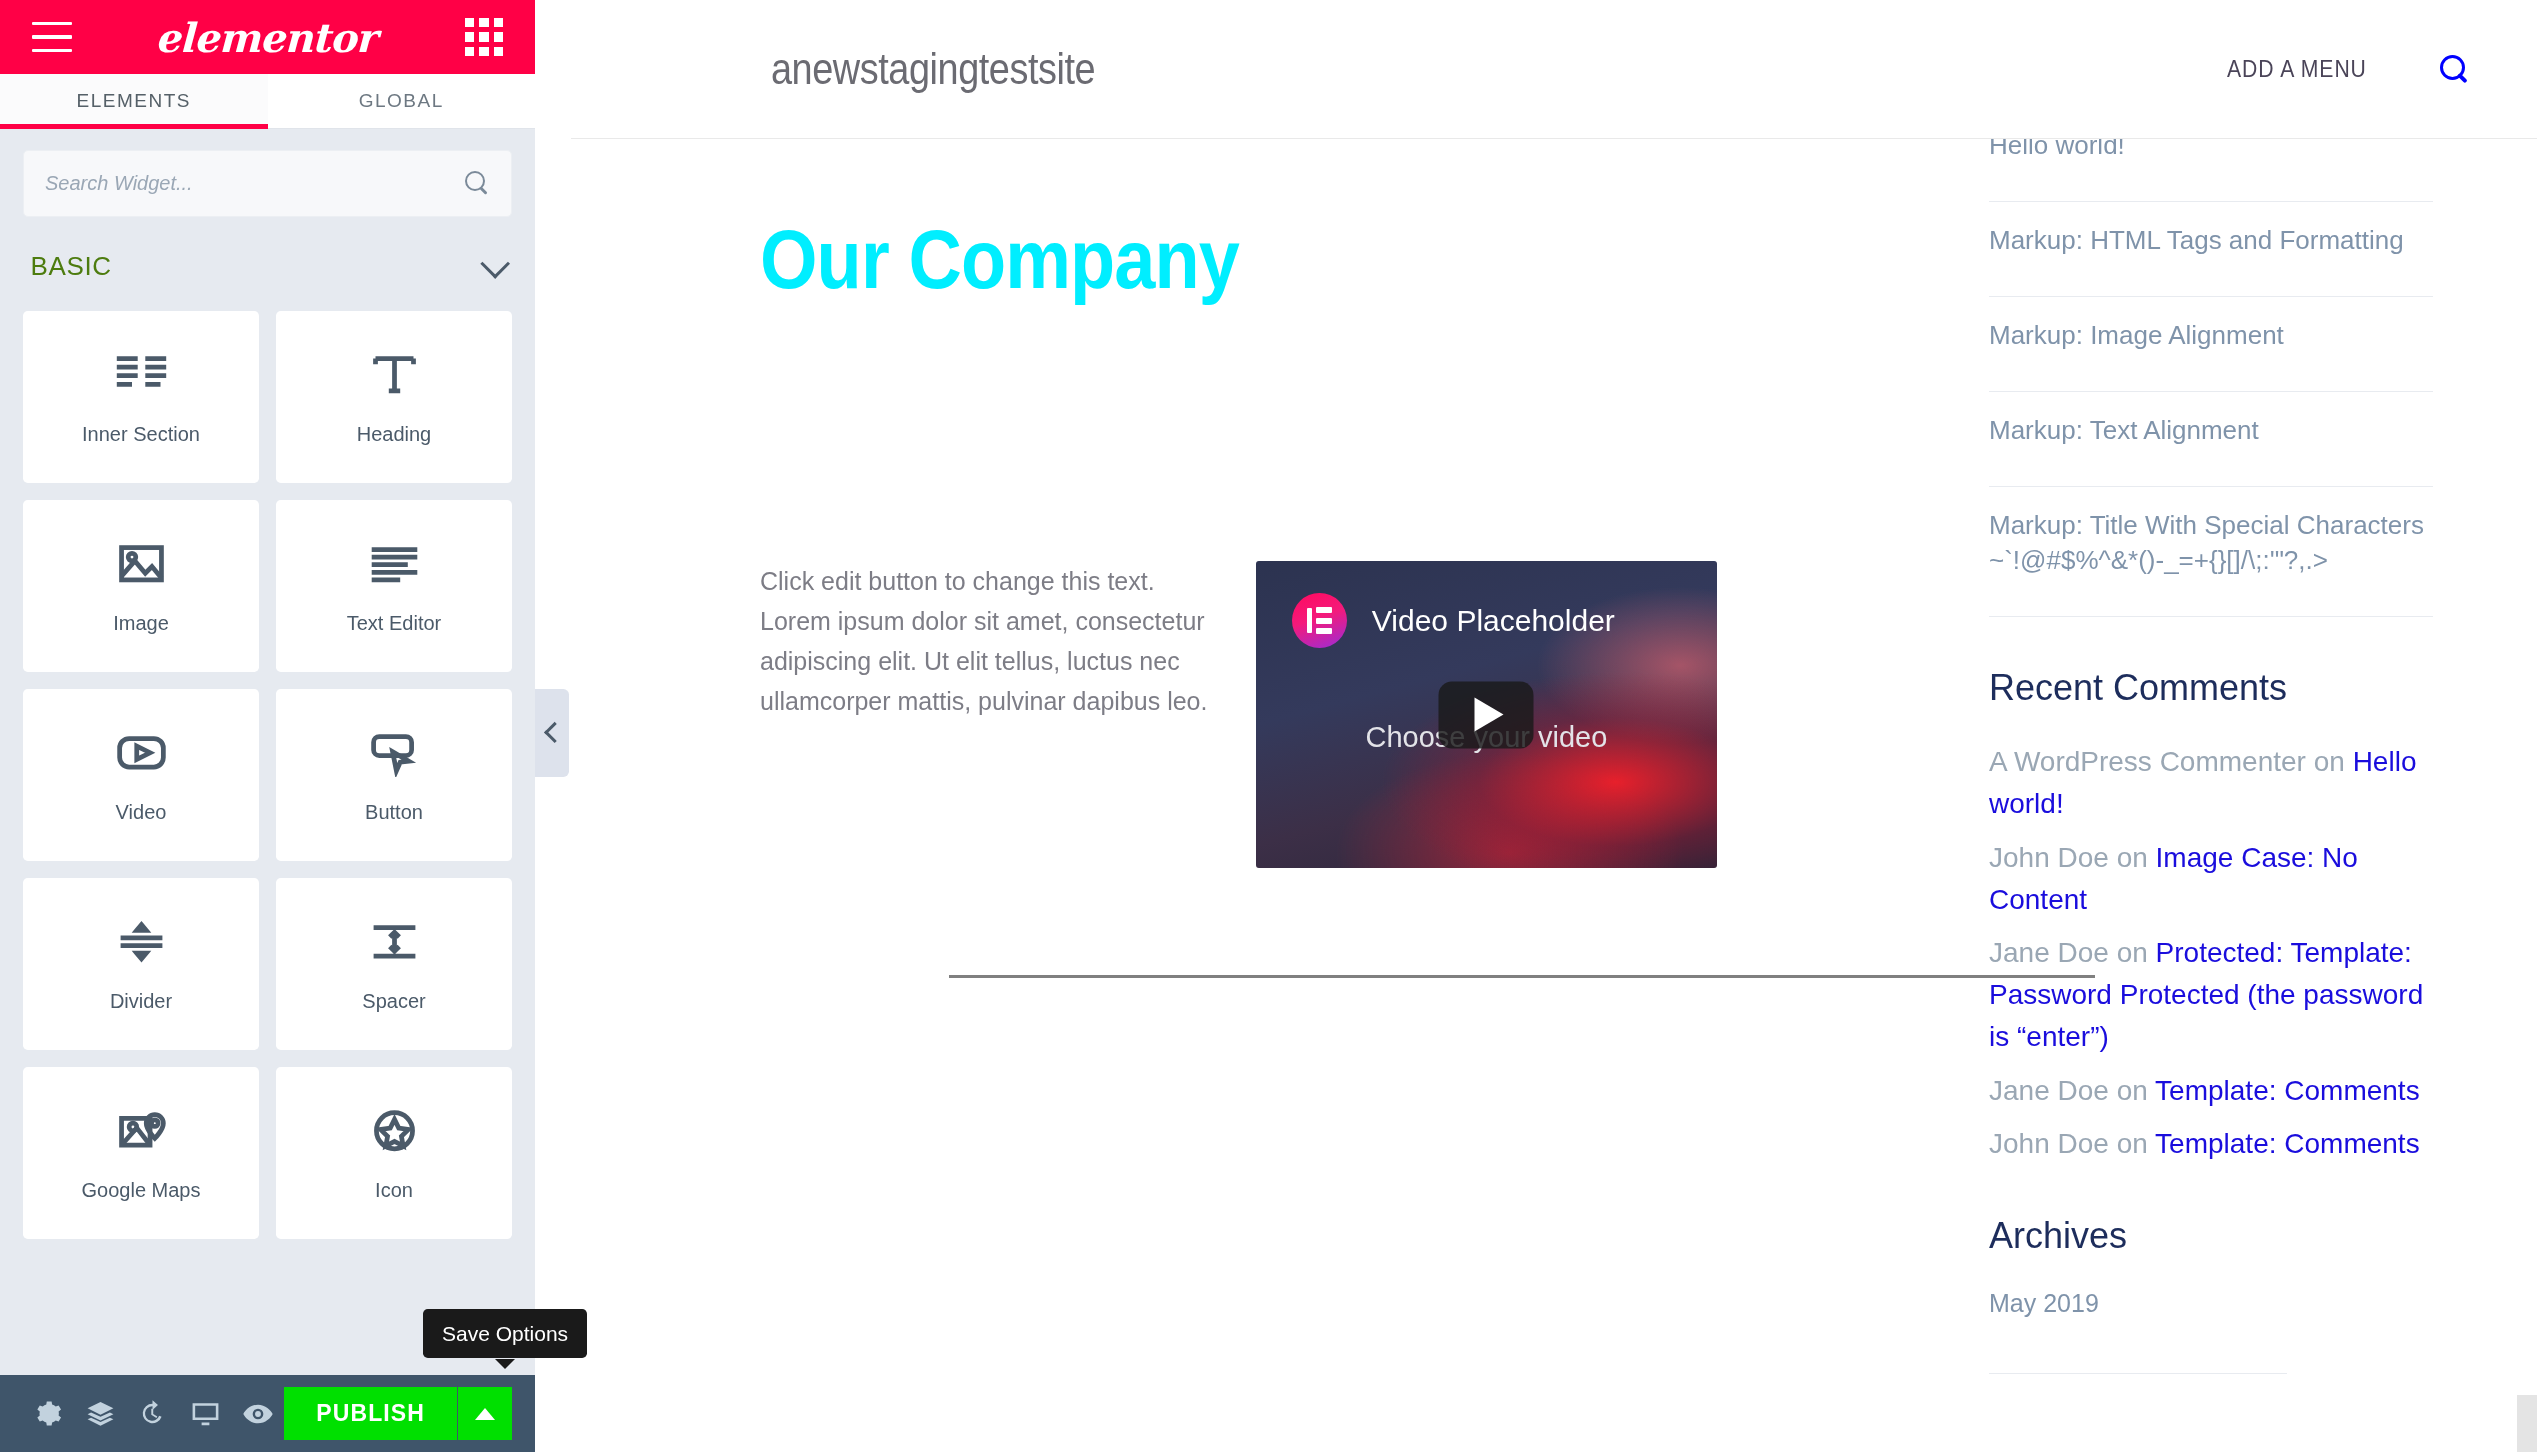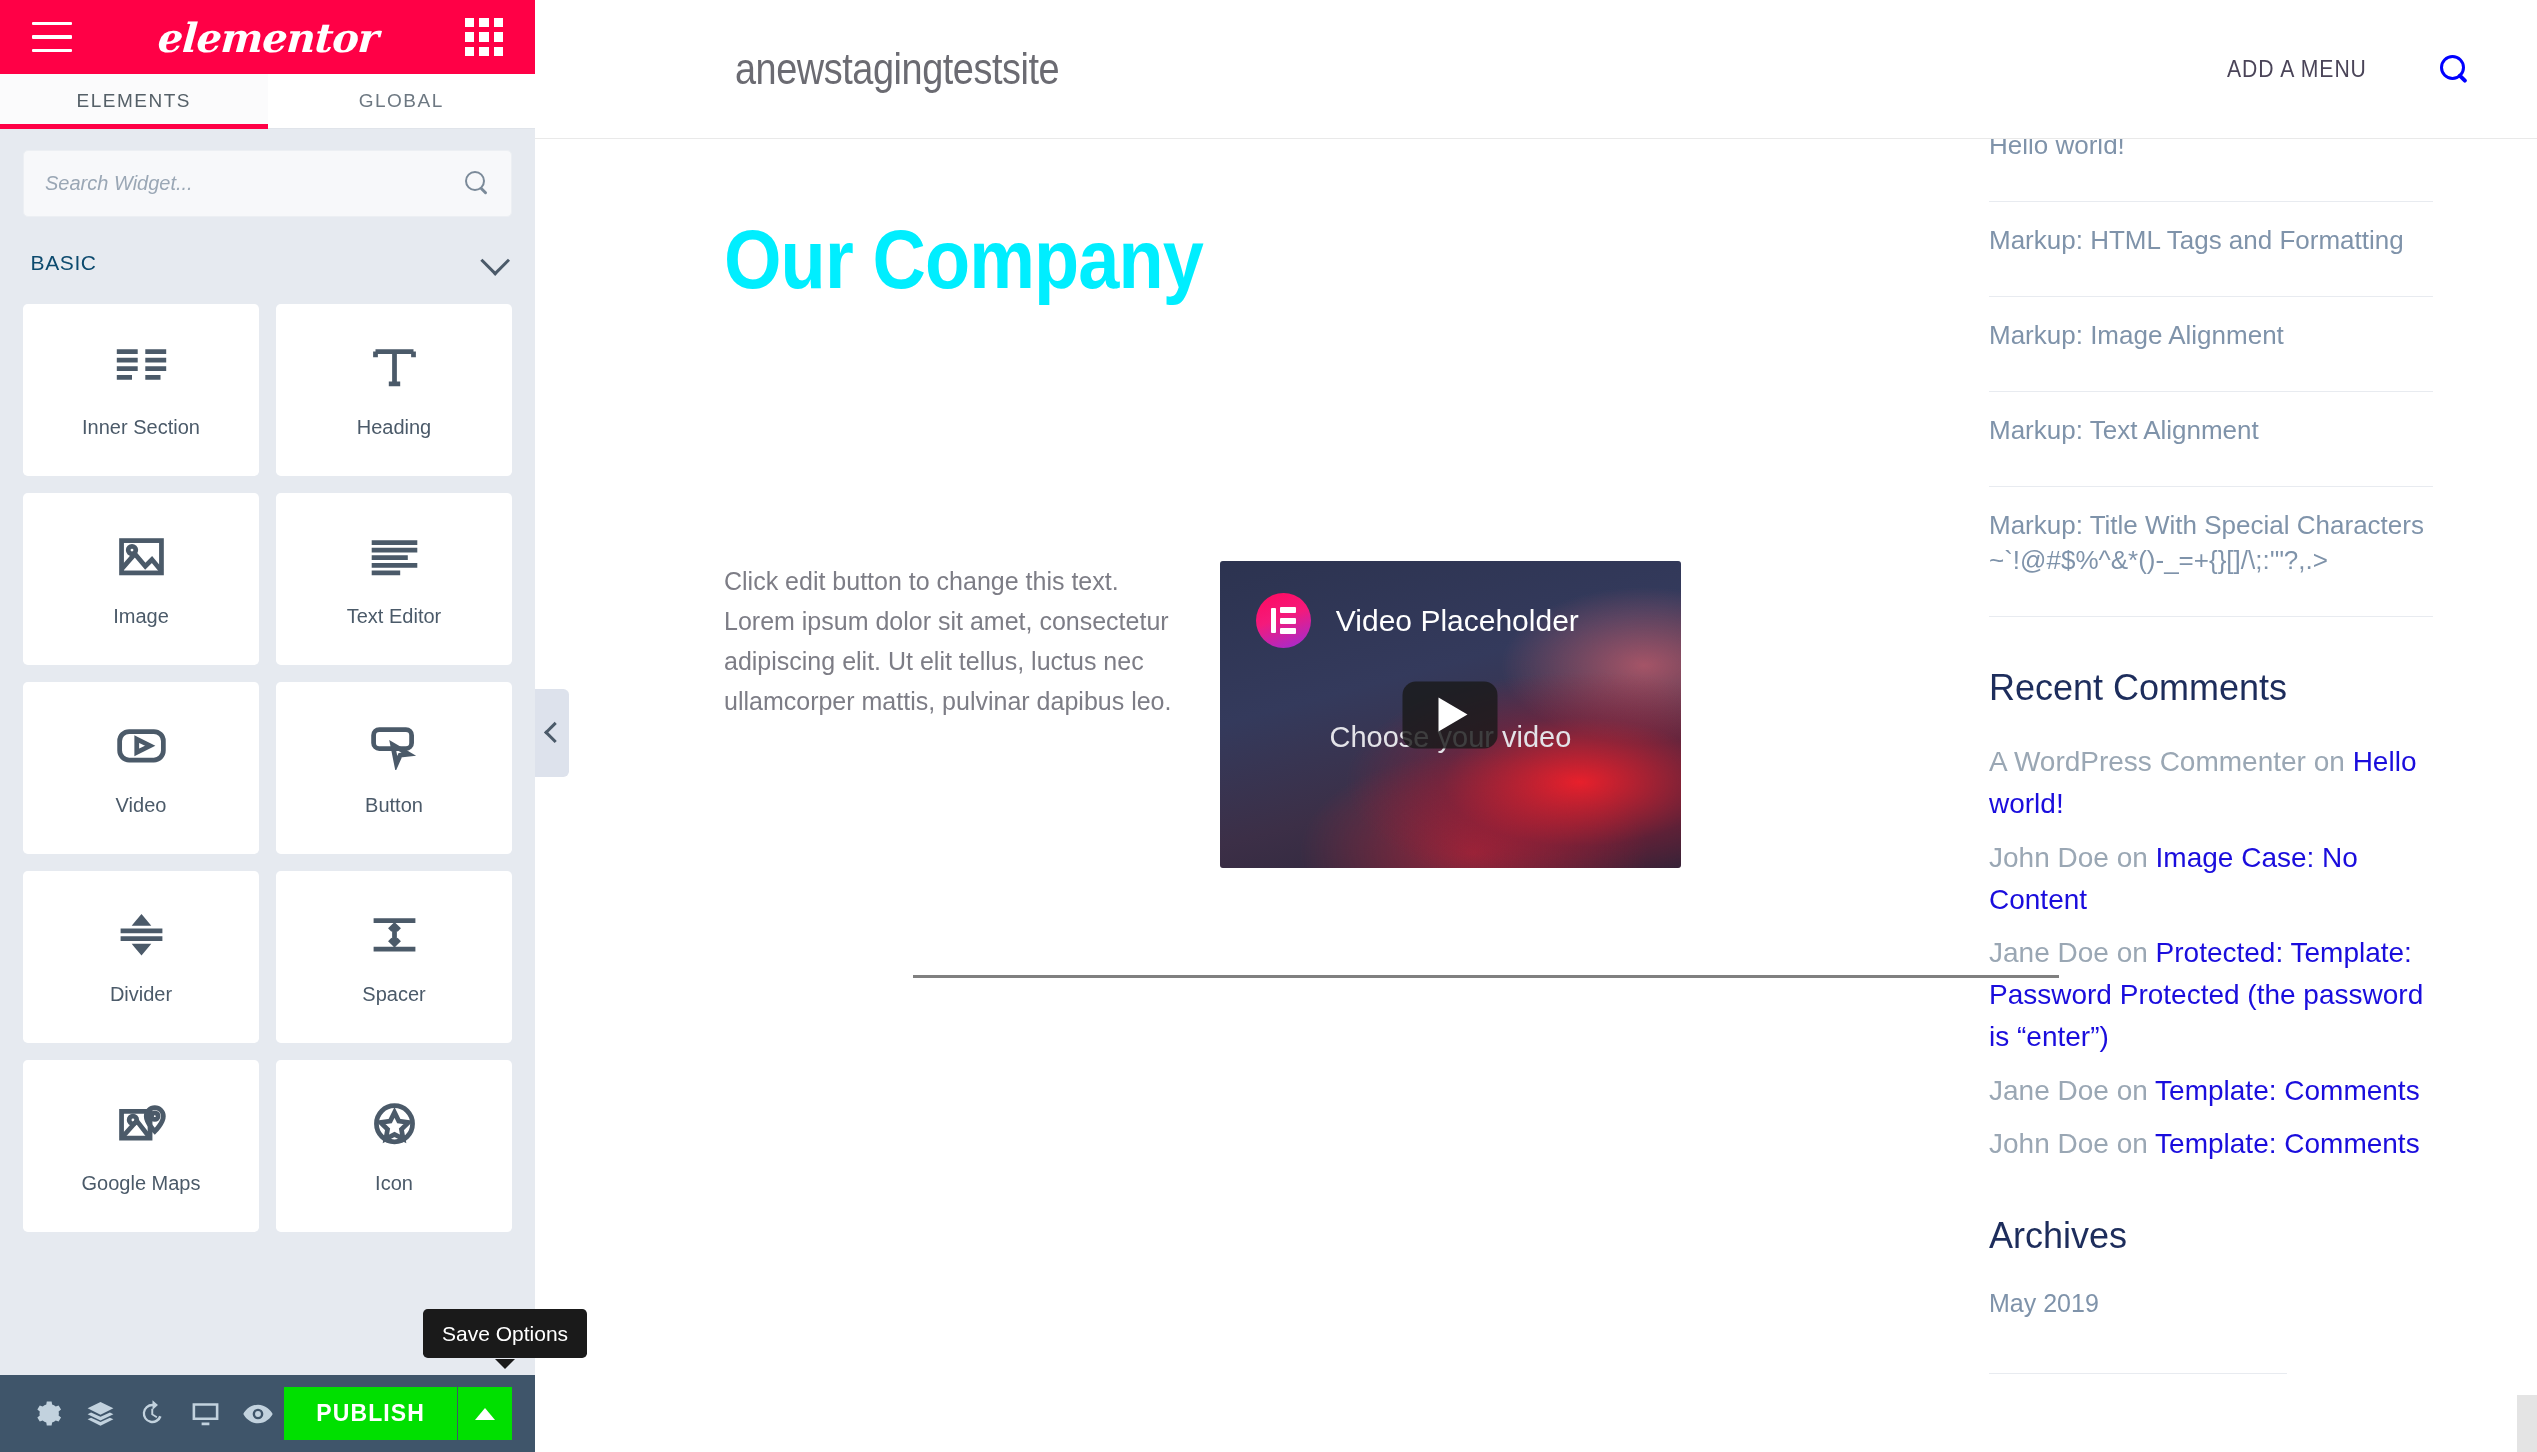--- a/index.html
+++ b/index.html
@@ -64,21 +64,21 @@
   .sicon { width: 25px; height: 25px; position: relative; }
   .sicon::before { content: ""; position: absolute; width: 16px; height: 16px;
     border: 2.9px solid #7b8a99; border-radius: 50%; left: 0; top: 0; }
   .sicon::after { content: ""; position: absolute; width: 8.6px; height: 2.9px;
     background: #7b8a99; transform: rotate(45deg); left: 14.3px; top: 18px; border-radius: 1.9px; }
 
   .cat-row {
     display: flex; align-items: center; justify-content: space-between;
     padding: 34px 9.5px 29px 7.6px; cursor: pointer;
   }
-  .cat-title { font-size: 21px; color: #0c4a6e; letter-spacing: 0.6px; }
+  .cat-title { font-size: 26px; color: #4d7c0f; letter-spacing: 0.6px; }
   .chev-down { width: 21px; height: 21px; border-right: 3.8px solid #4b5a69;
     border-bottom: 3.8px solid #4b5a69; transform: rotate(45deg) translateY(-3.8px); }
 
   .widget-grid { display: grid; grid-template-columns: 1fr 1fr; gap: 17px; }
   .widget {
     background: #fff; border-radius: 4.8px; height: 172px;
     display: flex; flex-direction: column; align-items: center;
     justify-content: center; gap: 21px; cursor: grab;
   }
   .widget-label { font-size: 20px; color: #4b5a69; }
@@ -139,21 +139,21 @@
   .publish-caret {
     background: #00e000; width: 55px; border-left: 1.9px solid #3f556a;
     display: flex; align-items: center; justify-content: center; cursor: pointer;
   }
   .caret-up { width: 0; height: 0; border-left: 10.5px solid transparent;
     border-right: 10.5px solid transparent; border-bottom: 12.4px solid #fff; }
 
   
   .canvas {
     position: absolute; left: 535px; top: 0; right: 0; bottom: 0;
-    background: #fff; overflow: hidden;
+    background: #fff; overflow: hidden; padding-left: 36px;
   }
   .site-header {
     height: 139px; display: flex; align-items: center;
     padding: 0 69px 0 200px; border-bottom: 1px solid #e9e9e9;
   }
   .site-title {
     font-family: "Liberation Sans Narrow", "Liberation Sans", sans-serif;
     font-size: 44px; color: #6b6b72; font-weight: 300;
     letter-spacing: -0.5px; transform: scaleX(.86); transform-origin: left;
   }

